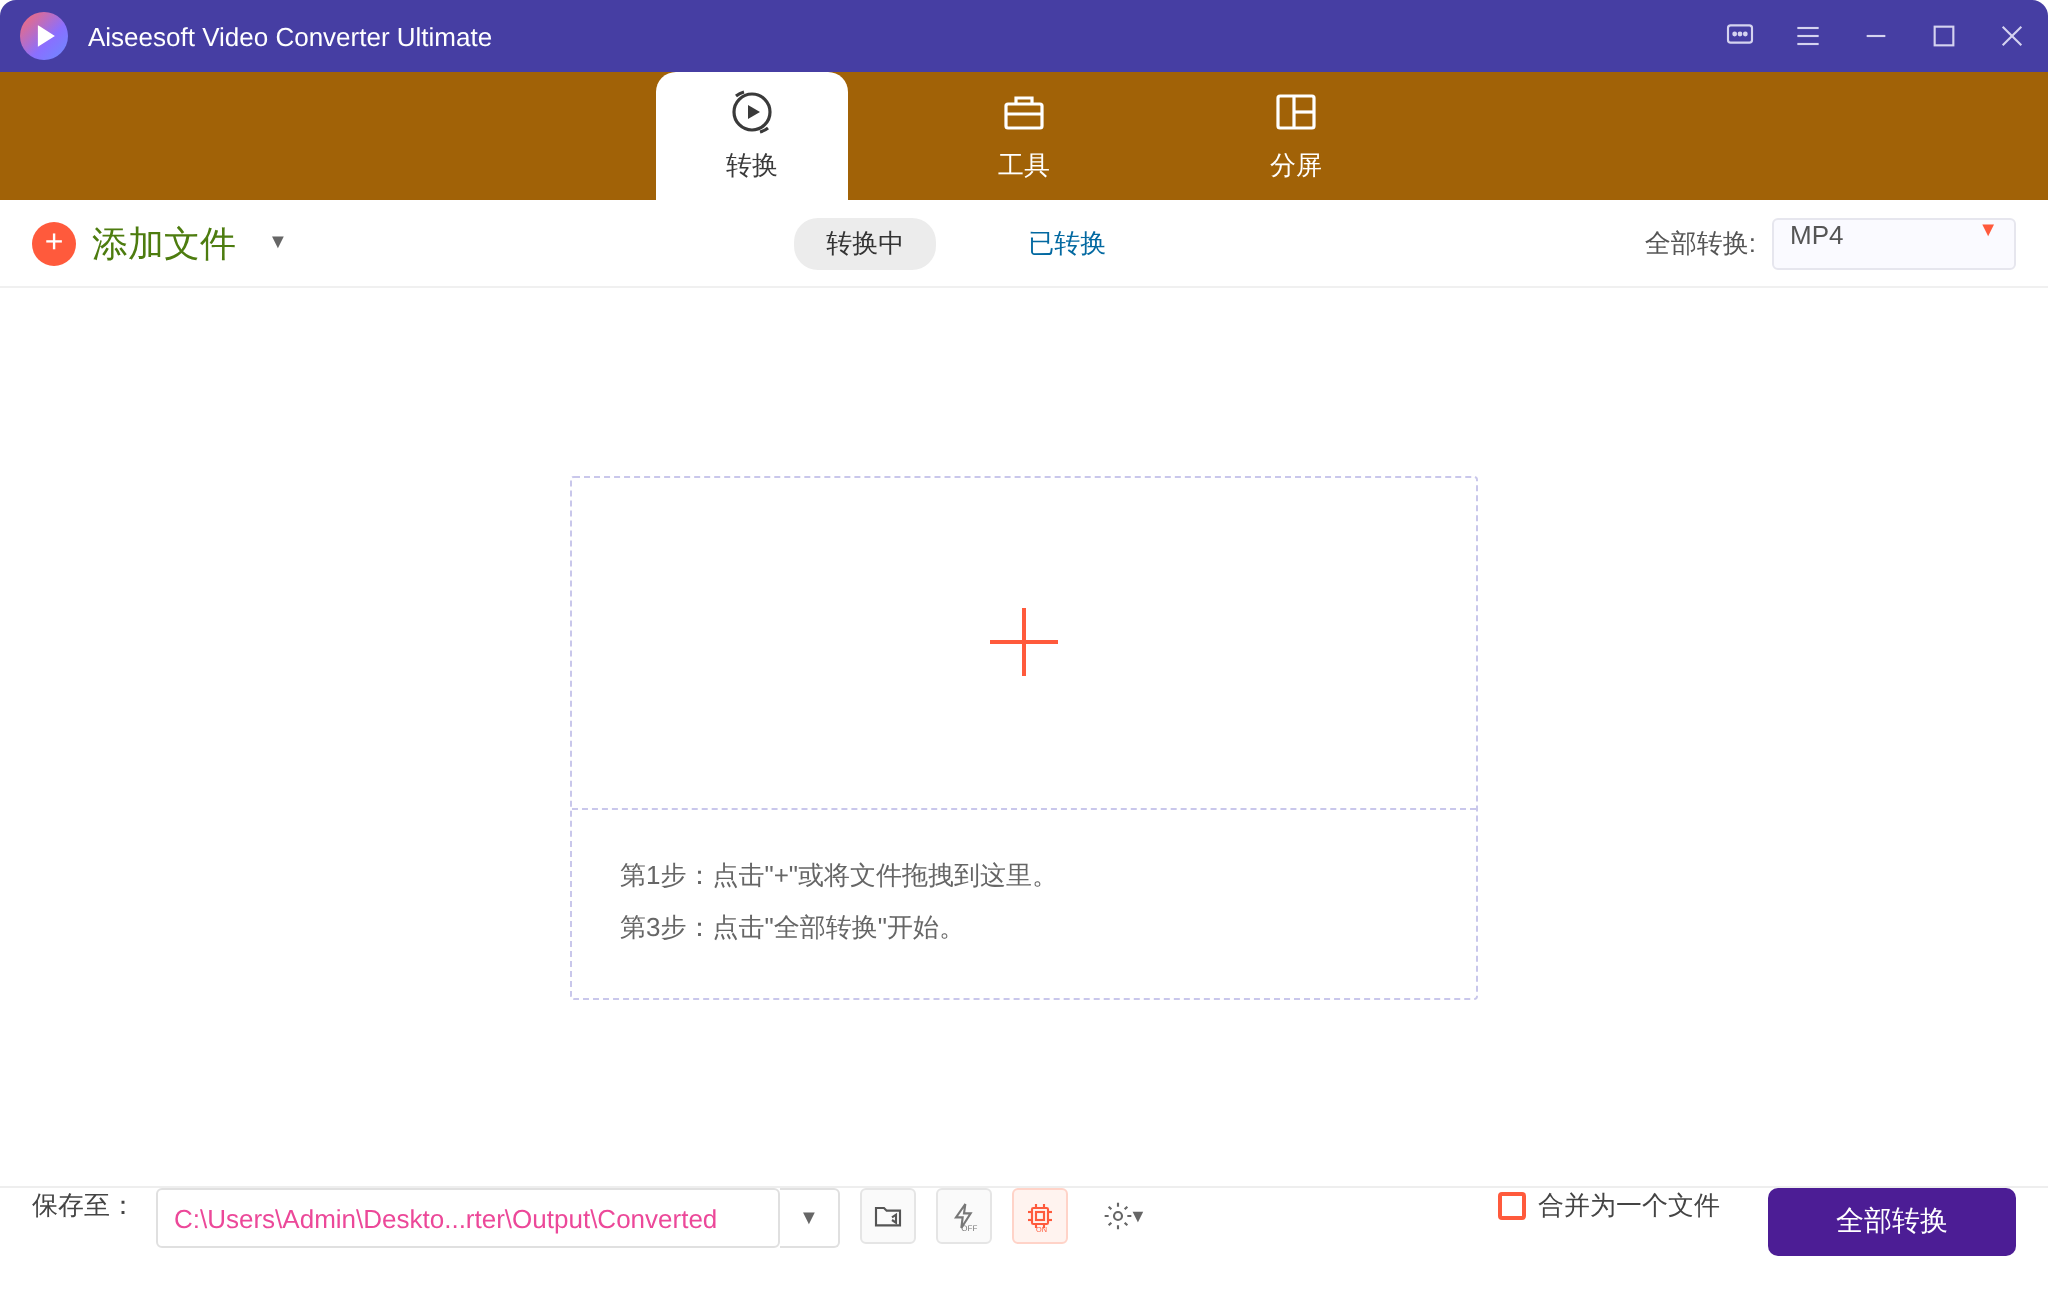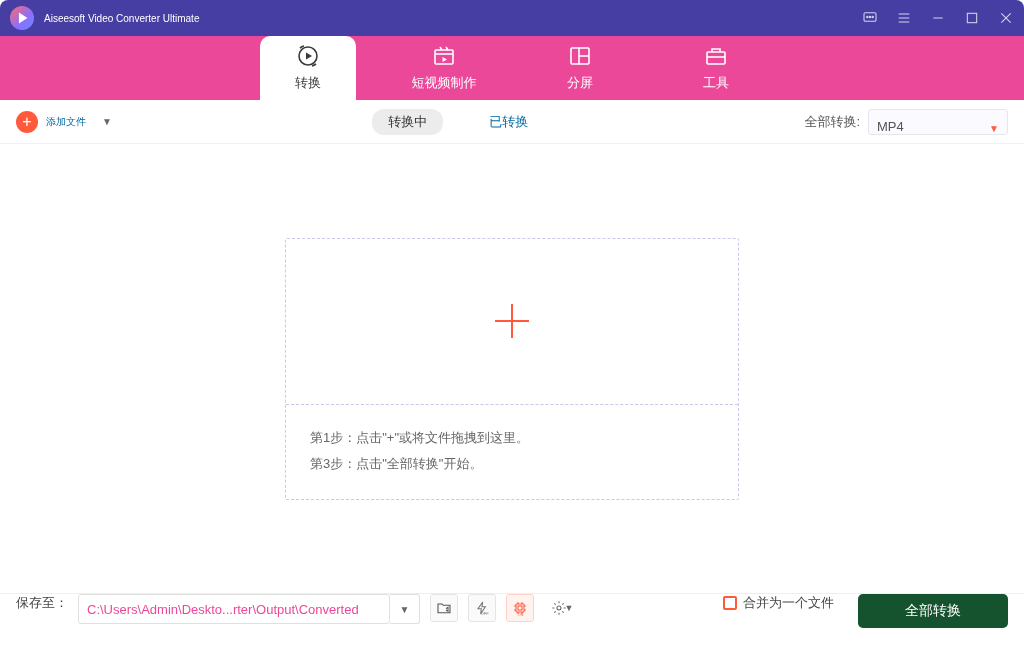--- a/index.html
+++ b/index.html
@@ -4,64 +4,64 @@
 <style>
 * { margin: 0; padding: 0; box-sizing: border-box; font-family: "Microsoft YaHei", "Segoe UI", Arial, sans-serif; }
 body { width: 1024px; height: 649px; background: #fff; overflow: hidden; }
 
 .app { width: 100%; height: 100%; display: flex; flex-direction: column; border-radius: 8px; overflow: hidden; }
 
 
 .titlebar { background: #463ea3; color: #fff; height: 36px; display: flex; align-items: center; padding: 0 10px; }
 .titlebar .logo { width: 24px; height: 24px; border-radius: 50%; background: linear-gradient(135deg,#ff6a6a,#8a6fff 60%,#6a8cff); display: flex; align-items: center; justify-content: center; margin-right: 10px; }
 .titlebar .logo svg { width: 14px; height: 14px; }
-.titlebar .title { font-size: 10px; flex: 1; }
+.titlebar .title { font-size: 13px; flex: 1; }
 .titlebar .win-icons { display: flex; align-items: center; gap: 18px; }
 .titlebar .win-icons span { display: inline-flex; align-items: center; justify-content: center; color: #d5d3f0; cursor: pointer; }
 .titlebar .win-icons svg { width: 16px; height: 16px; stroke: currentColor; }
 
 
-.tabbar { background: #ec4899; height: 64px; display: flex; align-items: flex-start; justify-content: center; gap: 40px; }
+.tabbar { background: #a16207; height: 64px; display: flex; align-items: flex-start; justify-content: center; gap: 40px; }
 .tabbar .tab { width: 96px; height: 64px; display: flex; flex-direction: column; align-items: center; justify-content: center; gap: 6px; color: #fff; cursor: pointer; font-size: 13px; }
 .tabbar .tab.active { background: #fff; color: #3a3a3a; border-radius: 10px 10px 0 0; }
 .tabbar .tab .ticon { width: 24px; height: 24px; display: flex; align-items: center; justify-content: center; }
 .tabbar .tab .ticon svg { width: 24px; height: 24px; stroke: currentColor; fill: none; stroke-width: 1.6; }
 .tabbar .tab.active .ticon svg { stroke: #3a3a3a; }
 
 
 .toolbar { height: 44px; background: #fff; border-bottom: 1px solid #f0f0f0; display: flex; align-items: center; padding: 0 16px; }
 .toolbar .add-btn { display: flex; align-items: center; gap: 8px; cursor: pointer; }
 .toolbar .add-icon { width: 22px; height: 22px; border-radius: 50%; background: #ff5a3c; color: #fff; display: flex; align-items: center; justify-content: center; font-size: 16px; line-height: 1; }
-.toolbar .add-label { font-size: 10px; color: #0369a1; }
+.toolbar .add-label { font-size: 18px; color: #4d7c0f; }
 .toolbar .add-caret { margin-left: 8px; color: #666; font-size: 10px; }
 .toolbar .center-tabs { flex: 1; display: flex; justify-content: center; gap: 30px; }
 .toolbar .ct { font-size: 13px; color: #0369a1; padding: 4px 16px; border-radius: 12px; cursor: pointer; }
 .toolbar .ct.active { background: #ececec; color: #333; }
 .toolbar .right-sel { display: flex; align-items: center; gap: 8px; font-size: 13px; color: #555; }
-.toolbar .format-box { width: 140px; height: 26px; border: 1px solid #e6e6ee; background: #fafaff; display: flex; align-items: flex-end; justify-content: space-between; padding: 0 8px; border-radius: 3px; cursor: pointer; }
+.toolbar .format-box { width: 122px; height: 26px; border: 1px solid #e6e6ee; background: #fafaff; display: flex; align-items: flex-start; justify-content: space-between; padding: 0 8px; border-radius: 3px; cursor: pointer; }
 .toolbar .format-box .fcaret { color: #ff5a3c; font-size: 10px; }
 
 
 .main { flex: 1; background: #fff; display: flex; align-items: center; justify-content: center; }
 .dropzone { width: 454px; border: 1px dashed #c9c7eb; border-radius: 2px; background: #fff; }
 .drop-top { height: 166px; display: flex; align-items: center; justify-content: center; border-bottom: 1px dashed #c9c7eb; cursor: pointer; }
 .drop-top svg { stroke: #ff5a3c; }
 .drop-steps { padding: 20px 24px 22px; font-size: 13px; color: #666; line-height: 2; }
 
 
 .bottombar { height: 56px; border-top: 1px solid #eee; display: flex; align-items: flex-start; padding: 0 16px; gap: 10px; font-size: 13px; color: #444; }
 .bottombar .save-label { white-space: nowrap; }
 .bottombar .path-box { width: 312px; height: 30px; border: 1px solid #e0e0e0; border-radius: 3px; display: flex; align-items: center; padding: 0 8px; color: #ec4899; background: #fff; }
 .bottombar .path-drop { width: 30px; height: 30px; border: 1px solid #e0e0e0; border-left: none; border-radius: 0 3px 3px 0; display: flex; align-items: center; justify-content: center; color: #666; cursor: pointer; font-size: 10px; margin-left: -10px; }
 .bottombar .ibtn { width: 28px; height: 28px; border: 1px solid #e5e5e5; border-radius: 3px; display: flex; align-items: center; justify-content: center; background: #fafafa; cursor: pointer; }
 .bottombar .ibtn svg { width: 16px; height: 16px; }
 .bottombar .spacer { flex: 1; }
 .bottombar .merge { display: flex; align-items: center; gap: 6px; cursor: pointer; }
 .bottombar .merge .chk { width: 14px; height: 14px; border: 2px solid #ff5a3c; border-radius: 2px; }
-.bottombar .convert-btn { width: 150px; height: 34px; background: #14532d; color: #fff; border-radius: 5px; display: flex; align-items: center; justify-content: center; cursor: pointer; margin-left: 14px; font-size: 14px; }
+.bottombar .convert-btn { width: 124px; height: 34px; background: #4c1d95; color: #fff; border-radius: 5px; display: flex; align-items: center; justify-content: center; cursor: pointer; margin-left: 14px; font-size: 14px; }
 .bottombar .settings-caret { font-size: 9px; color: #666; margin-left: -2px; }
 </style>
 </head>
 <body>
 
 <div class="app">
 
   <div class="titlebar">
     <span class="logo">
       <svg viewBox="0 0 24 24" fill="none" stroke="#fff" stroke-width="2.5">
@@ -112,48 +112,36 @@
             <path d="M4 4 a11 11 0 0 1 4 -2"></path>
             <path d="M20 20 a11 11 0 0 1 -4 2"></path>
             <polygon points="10,8.5 16,12 10,15.5" fill="currentColor" stroke="none"></polygon>
           </svg>
       </span>
       <span>转换</span>
     </div>
     <div class="tab">
       <span class="ticon">
         <svg viewBox="0 0 24 24">
-            <rect x="3" y="6" width="18" height="14" rx="1"></rect>
-            <path d="M3 10 h18"></path>
-            <path d="M8 3 l2 3"></path>
-            <path d="M14 3 l2 3"></path>
-            <polygon points="10.5,13 15,15.5 10.5,18" fill="currentColor" stroke="none"></polygon>
+            <rect x="3" y="8" width="18" height="12" rx="1"></rect>
+            <path d="M3 13 h18"></path>
+            <path d="M8 8 V5 h8 v3"></path>
           </svg>
       </span>
-      <span>短视频制作</span>
+      <span>工具</span>
     </div>
     <div class="tab">
       <span class="ticon">
         <svg viewBox="0 0 24 24">
             <rect x="3" y="4" width="18" height="16" rx="1"></rect>
             <line x1="11" y1="4" x2="11" y2="20"></line>
             <line x1="11" y1="12" x2="21" y2="12"></line>
           </svg>
       </span>
       <span>分屏</span>
-    </div>
-    <div class="tab">
-      <span class="ticon">
-        <svg viewBox="0 0 24 24">
-            <rect x="3" y="8" width="18" height="12" rx="1"></rect>
-            <path d="M3 13 h18"></path>
-            <path d="M8 8 V5 h8 v3"></path>
-          </svg>
-      </span>
-      <span>工具</span>
     </div>
   </div>
 
   <div class="toolbar">
     <div class="add-btn">
       <span class="add-icon">+</span>
       <span class="add-label">添加文件</span>
       <span class="add-caret">▼</span>
     </div>
     <div class="center-tabs">

